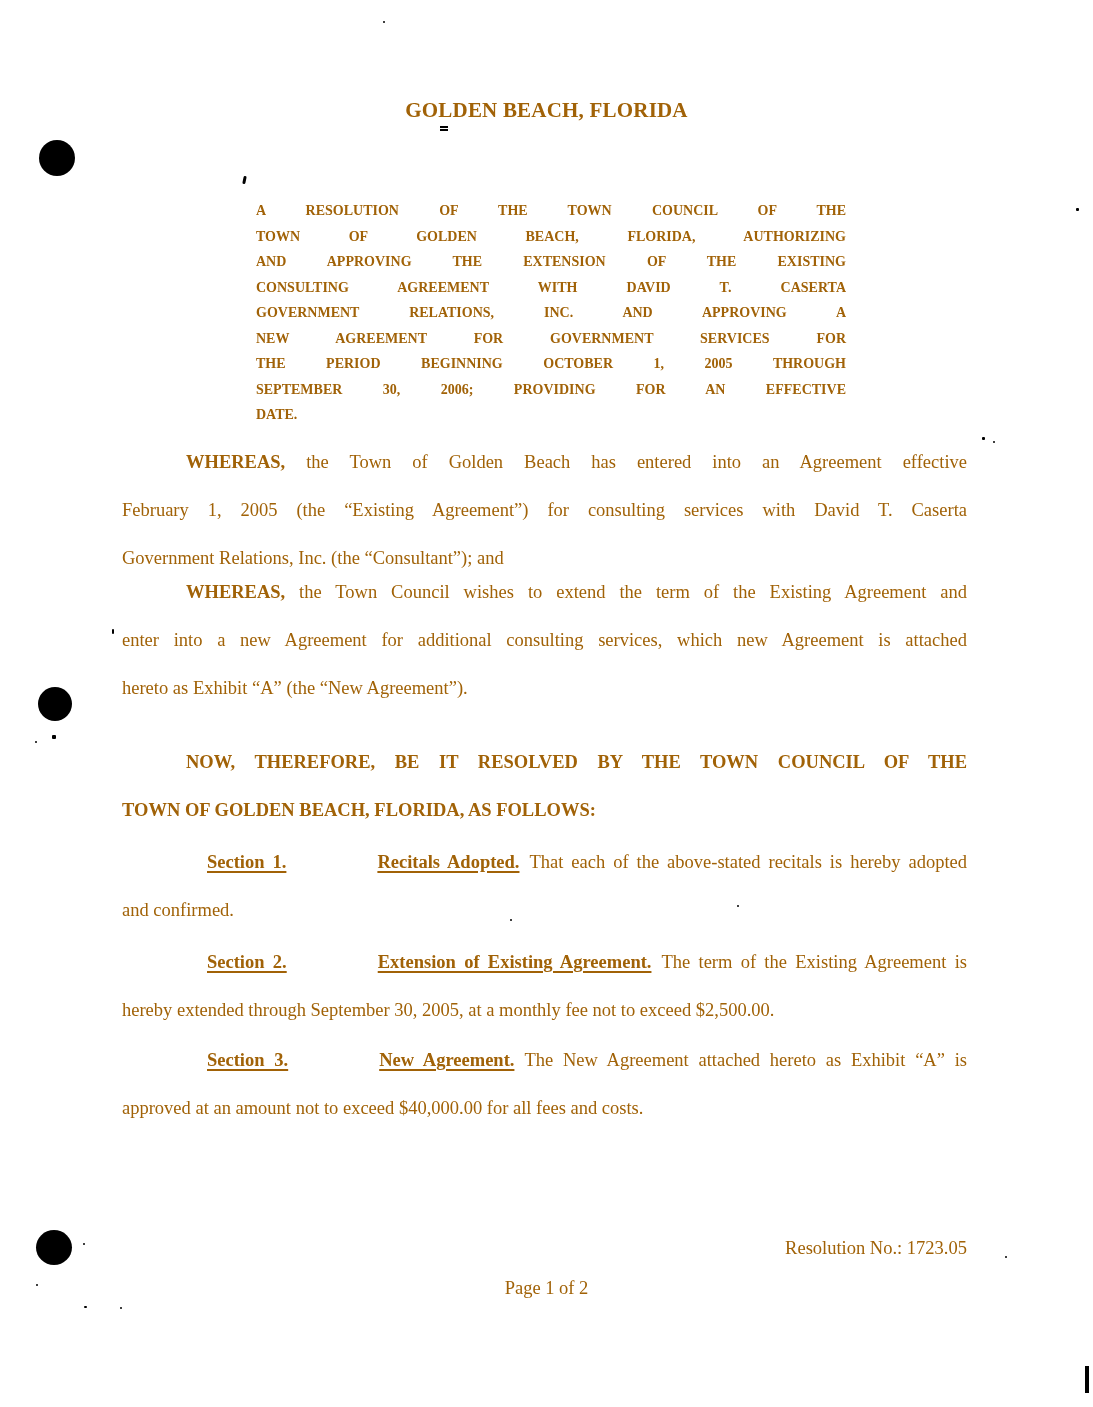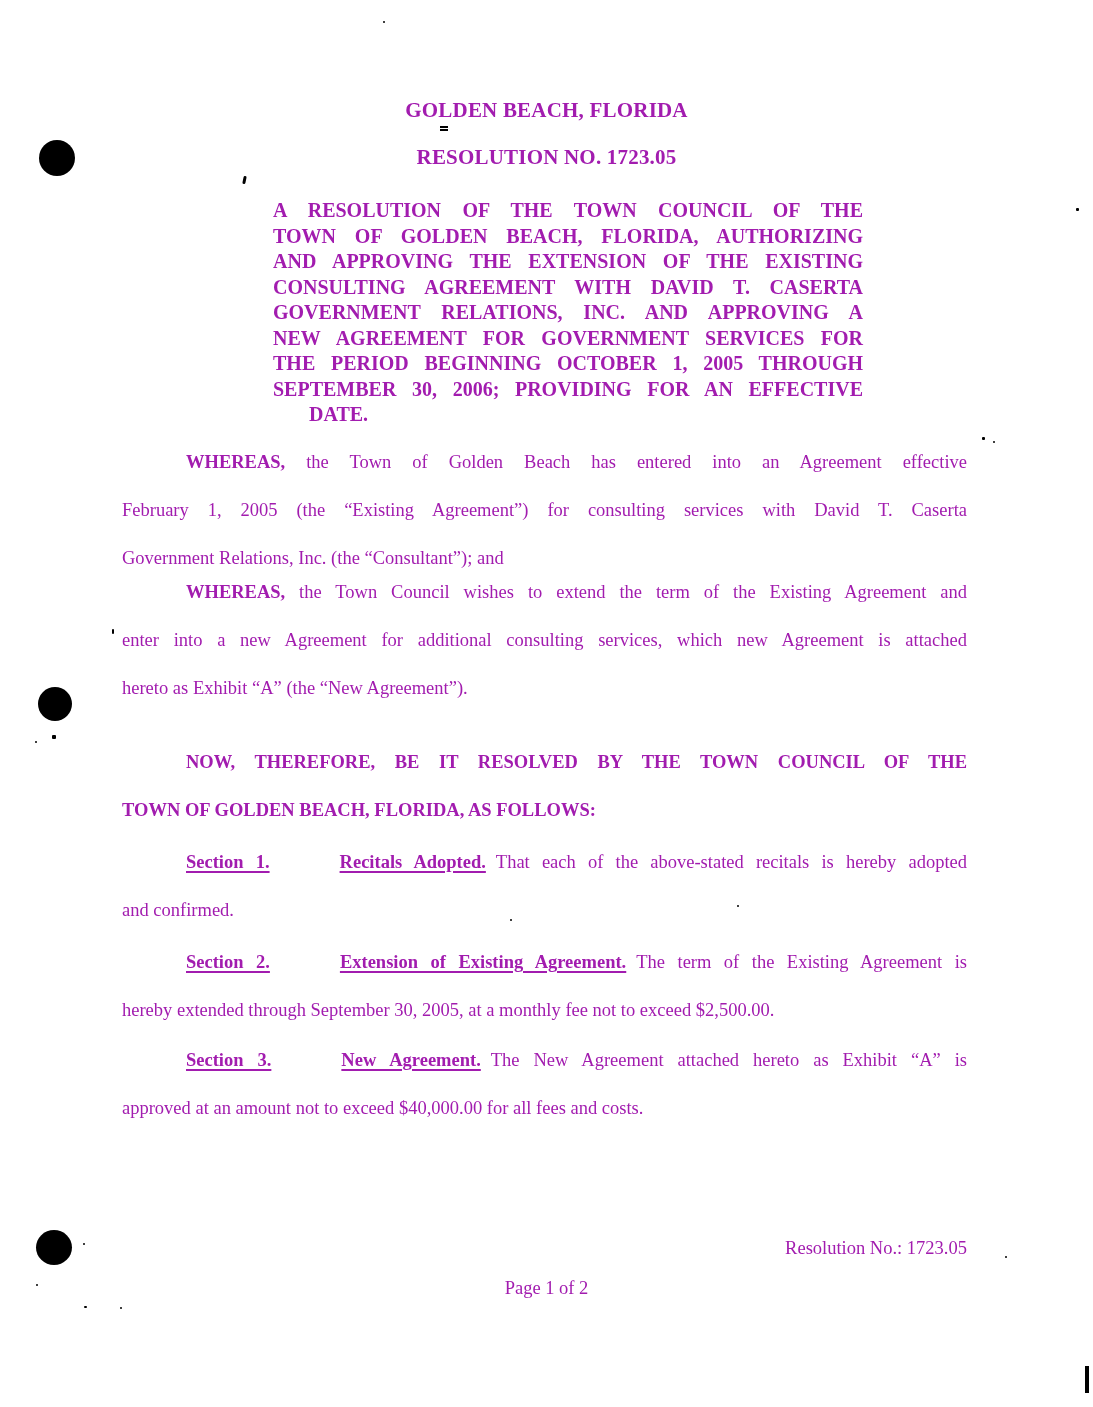--- a/index.html
+++ b/index.html
@@ -1,45 +1,45 @@
 <!DOCTYPE html>
 <html><head>
 <meta charset="utf-8">
 <style>
   html, body { margin:0; padding:0; background:#ffffff; }
   .page {
     position:relative; width:1093px; height:1407px;
-    background:#ffffff; color:#a21caf;
+    background:#ffffff; color:#a16207;
     font-family:"Liberation Serif", serif;
     overflow:hidden;
   }
   .title {
     position:absolute; left:0; width:100%;
     text-align:center; font-weight:700; font-size:21px; letter-spacing:.2px;
   }
   .t1 { top:98px; }
   .t2 { top:145px; }
   .caption {
-    position:absolute; left:273px; top:198px; width:590px;
-    font-weight:700; font-size:20px; line-height:25.5px;
+    position:absolute; left:256px; top:198px; width:590px;
+    font-weight:700; font-size:14px; line-height:25.5px;
   }
   .cap-line { text-align:justify; text-align-last:justify; }
-  .cap-line.last { text-align-last:left;margin-left:36px; }
+  .cap-line.last { text-align-last:left; }
   .para {
     position:absolute; left:122px; width:845px;
     font-size:18.5px; line-height:48px;
   }
   .line { text-align:justify; text-align-last:justify; }
   .line.last { text-align-last:left; }
   .line.first { padding-left:64px; }
   .b { font-weight:700; }
   .bold { font-weight:700; }
   .su {
     font-weight:700; text-decoration:underline;
-    text-underline-offset:3px; text-decoration-thickness:1.5px;
+    text-underline-offset:3px; text-decoration-thickness:1.5px;margin-left:21px;
   }
   .gap  { display:inline-block; width:70px; }
   .gap2 { display:inline-block; width:10px; }
   .punch { position:absolute; background:#000; border-radius:50%; }
   .speck { position:absolute; background:#000; border-radius:1px; }
   .vline { position:absolute; background:#000; }
   .footer-item { position:absolute; font-size:18.5px; line-height:24px; }
   .footer-page { top:1276px; left:50%; transform:translateX(-50%); }
   .footer-res  { top:1236px; right:126px; }
   .equals-mark {
@@ -52,21 +52,20 @@
 <body>
 
 <div class="page">
 
   <div class="punch" style="left:39px; top:140px; width:36px; height:36px;"></div>
   <div class="punch" style="left:38px; top:687px; width:34px; height:34px;"></div>
   <div class="punch" style="left:36px; top:1230px; width:36px; height:35px;"></div>
 
   <div class="title t1">GOLDEN BEACH, FLORIDA</div>
   <div class="equals-mark"></div>
-  <div class="title t2">RESOLUTION NO. 1723.05</div>
 
   <div class="caption">
     <div class="cap-line">A RESOLUTION OF THE TOWN COUNCIL OF THE</div>
     <div class="cap-line">TOWN OF GOLDEN BEACH, FLORIDA, AUTHORIZING</div>
     <div class="cap-line">AND APPROVING THE EXTENSION OF THE EXISTING</div>
     <div class="cap-line">CONSULTING AGREEMENT WITH DAVID T. CASERTA</div>
     <div class="cap-line">GOVERNMENT RELATIONS, INC. AND APPROVING A</div>
     <div class="cap-line">NEW AGREEMENT FOR GOVERNMENT SERVICES FOR</div>
     <div class="cap-line">THE PERIOD BEGINNING OCTOBER 1, 2005 THROUGH</div>
     <div class="cap-line">SEPTEMBER 30, 2006; PROVIDING FOR AN EFFECTIVE</div>

